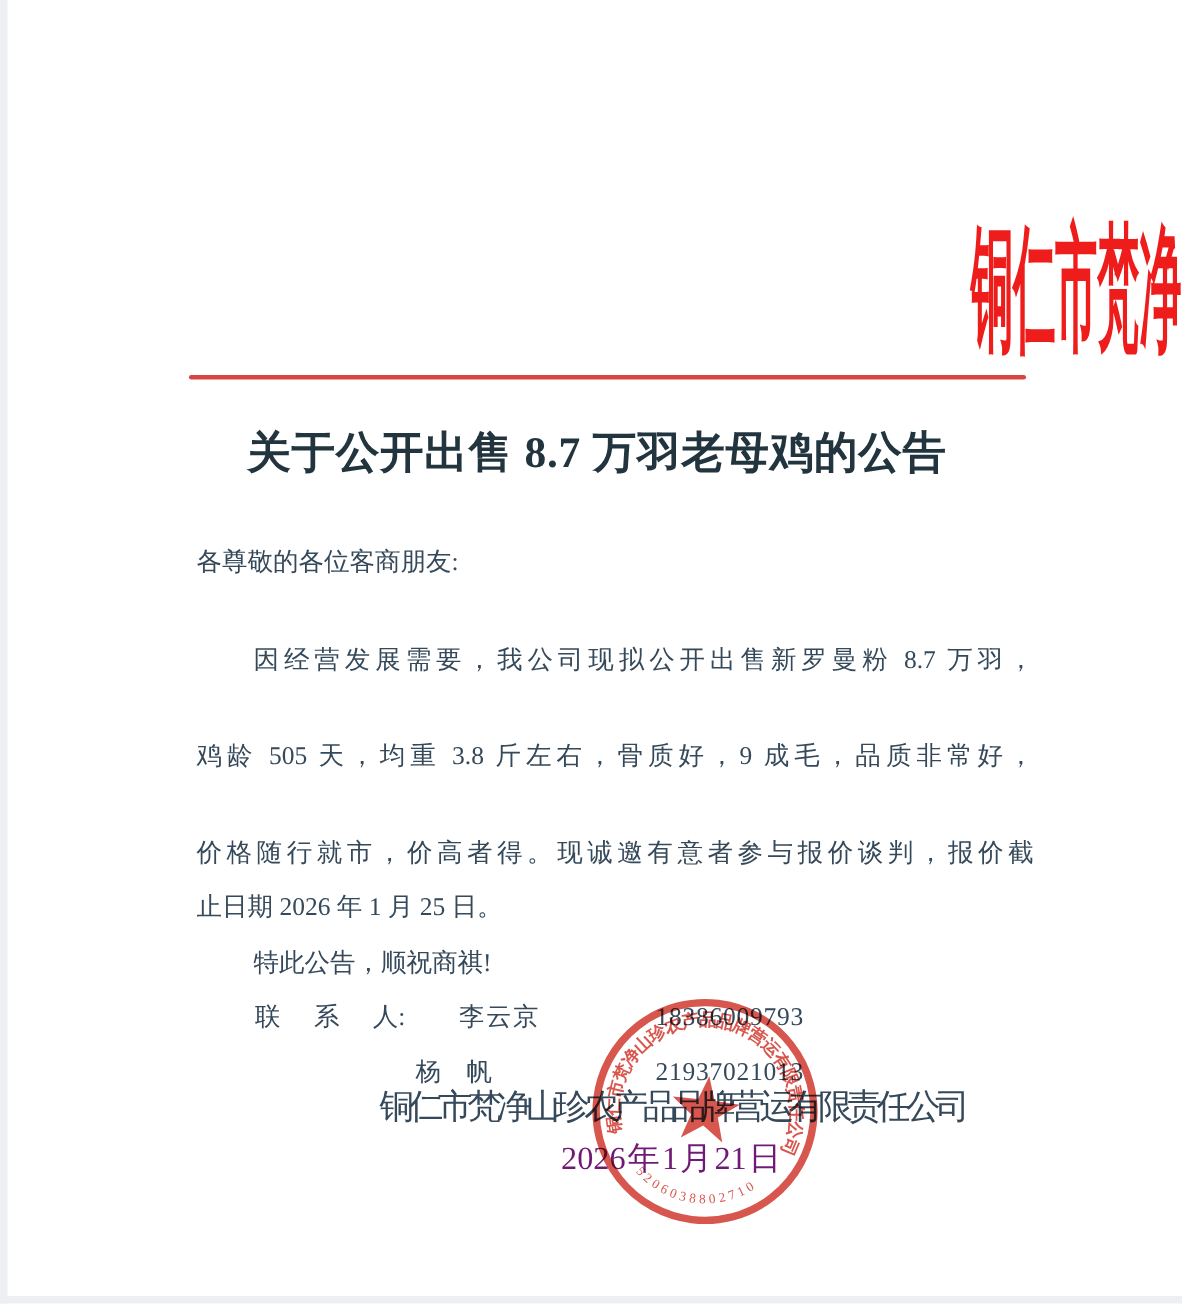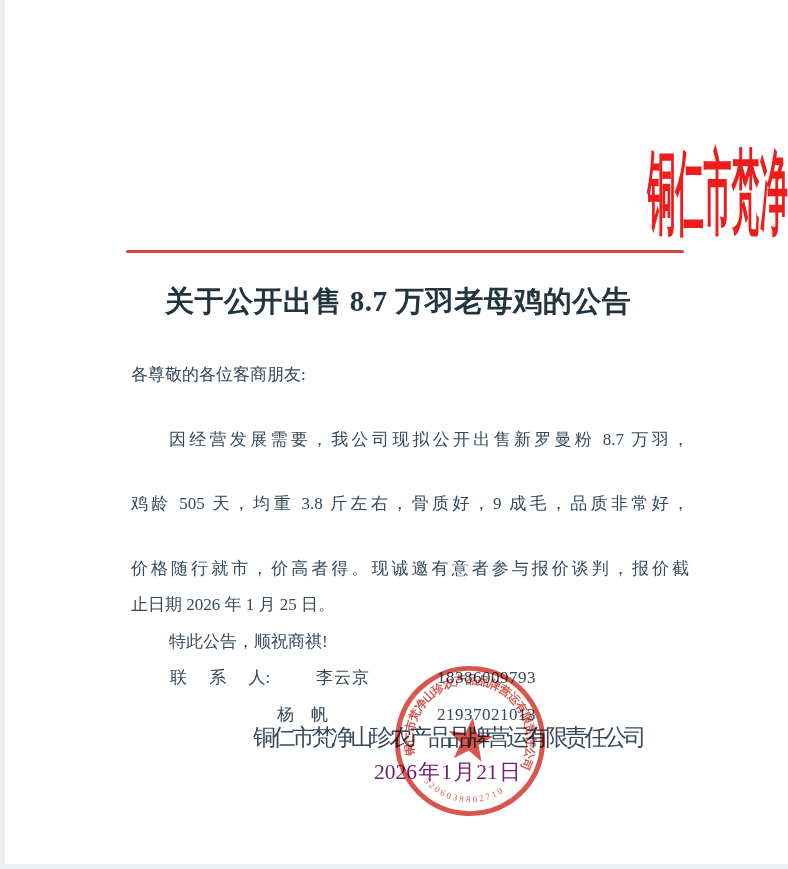--- a/index.html
+++ b/index.html
@@ -53,21 +53,21 @@
   }
   .p-indent { text-indent: 38px; }
   .p-just {
     text-align: justify;
     text-align-last: justify;
     text-justify: inter-character;
     margin-top: 28px;
   }
   .contact-row { position: relative; height: 36.5px; }
   .c-label { position: absolute; left: 39px; word-spacing: 18px; text-align: center; }
-  .c-name  { position: absolute; left: 185px; letter-spacing: 1px; }
+  .c-name  { position: absolute; left: 175px; letter-spacing: 1px; }
   .c-name2 { position: absolute; left: 146px; }
   .c-phone { position: absolute; left: 270px; letter-spacing: 0.5px; margin-left: 36px; }
   .sig-company {
     position: absolute; left: 253px; top: 726px;
     font-size: 23px; line-height: 1; letter-spacing: -3.5px;
     color: #35495a; white-space: nowrap;
   }
   .sig-date {
     position: absolute; left: 374px; top: 762px;
     font-size: 21.5px; line-height: 1; word-spacing: -4px;

